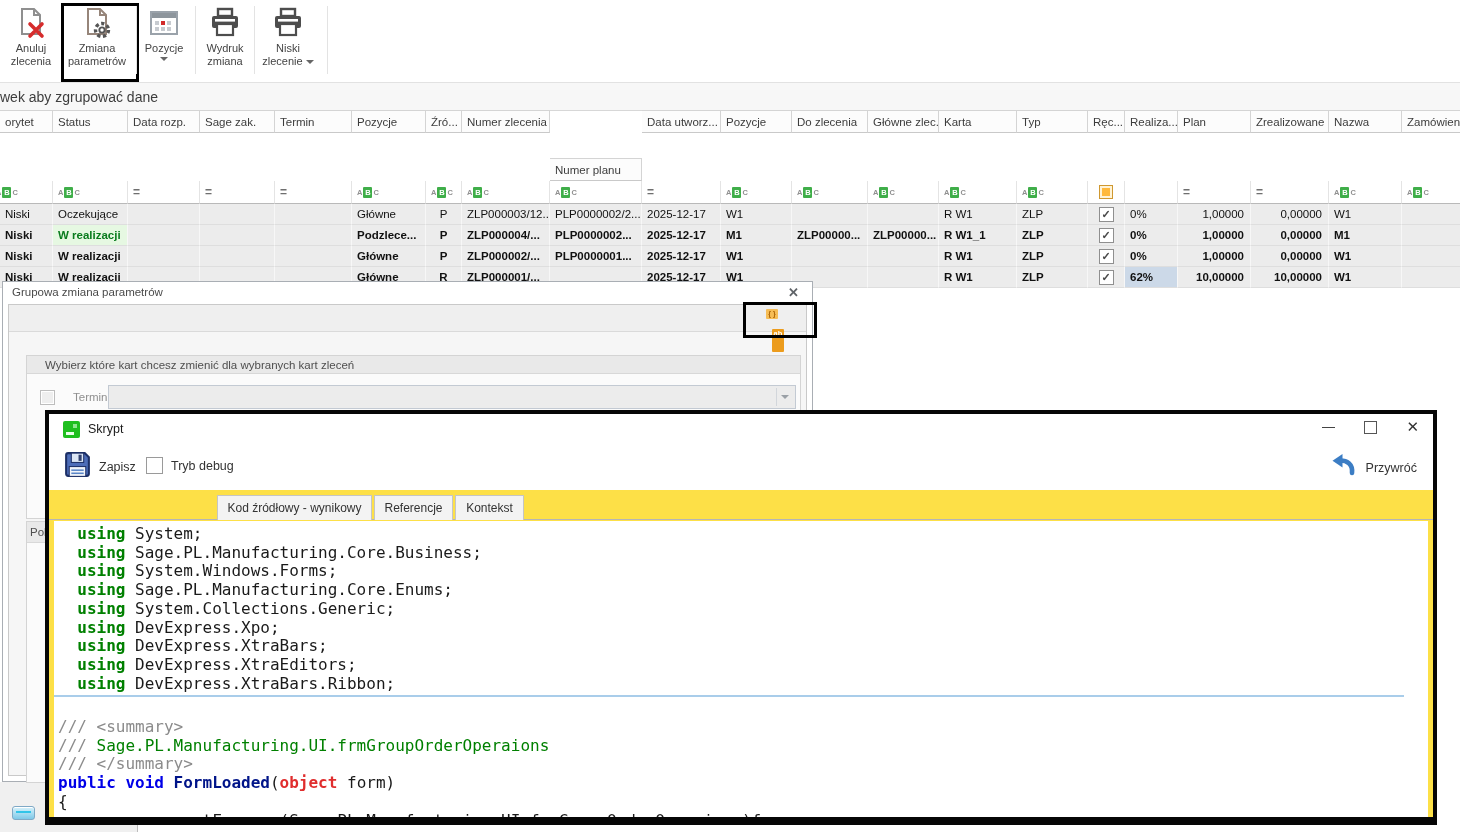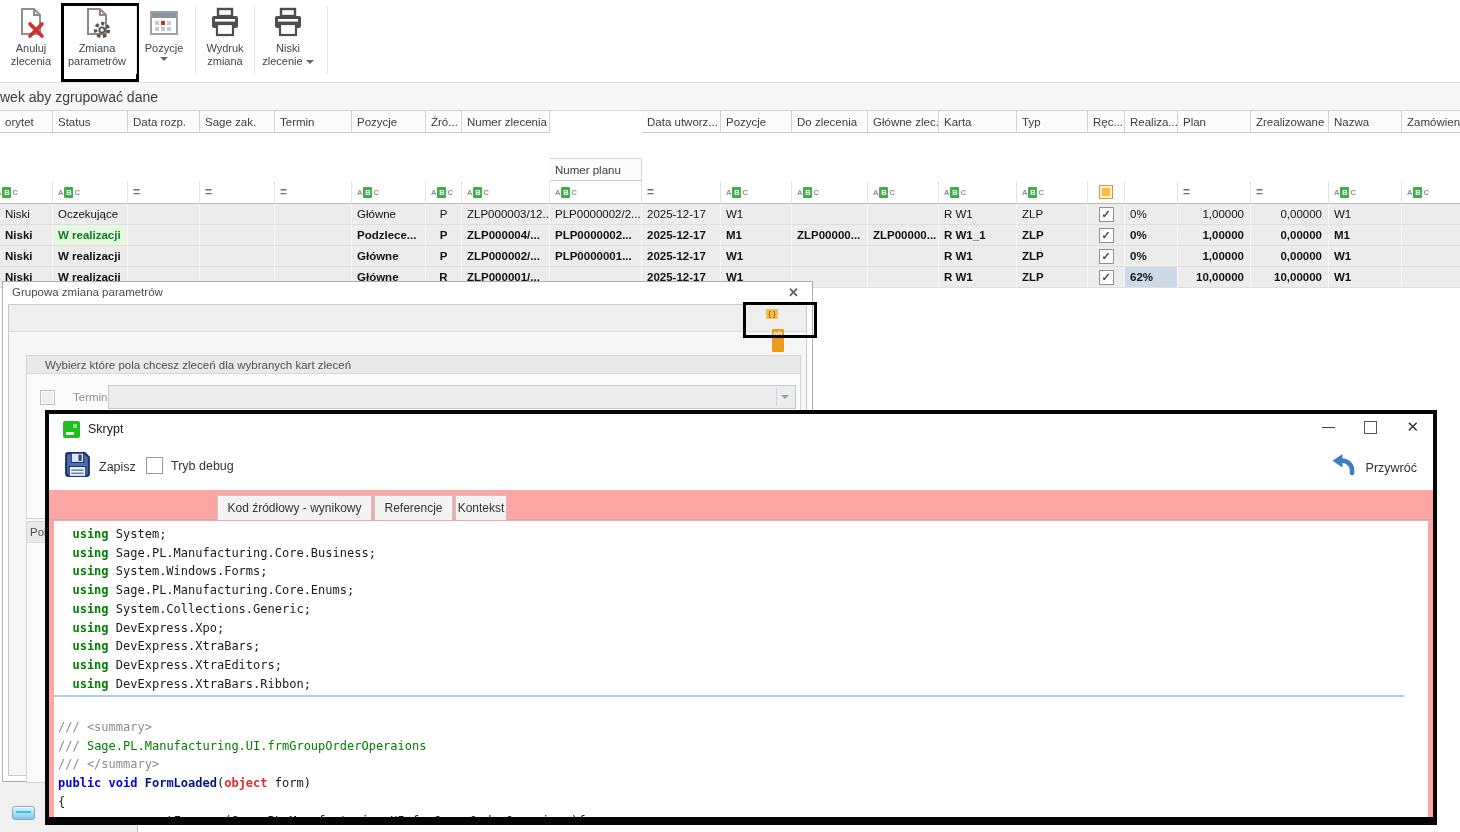--- a/index.html
+++ b/index.html
@@ -48,40 +48,40 @@
   .params-ic .p1{position:absolute;left:0;top:0;width:12px;height:10px;background:#f6bd56;color:#a85f00;font-size:7px;font-weight:700;text-align:center;line-height:10px;border-radius:1px;}
   .params-ic .p2{position:absolute;left:6px;top:7px;width:12px;height:23px;background:#ec9c1d;color:#fff;font-size:7.5px;font-weight:700;text-align:center;line-height:10px;border-radius:1px;margin-top:13px;}
   .gbx{position:absolute;left:17px;width:775px;background:#fbfbfb;border:1px solid #d4d4d4;box-sizing:border-box;}
   .gbx-hdr{height:17px;background:#e9e9e9;border-bottom:1px solid #d8d8d8;display:flex;align-items:center;font-size:11.5px;color:#4f4f4f;}
   .dis-chk{position:absolute;width:13px;height:13px;border:1px solid #bdbdbd;background:#eee;box-shadow:inset 0 0 0 1px #fff;}
   .dis-lbl{position:absolute;font-size:11.5px;color:#8f8f8f;}
   .dis-combo{position:absolute;height:24px;background:#ececec;border:1px solid #c3cad3;box-sizing:border-box;}
   .combo-arr{position:absolute;right:2px;top:2px;bottom:2px;width:16px;border-left:1px solid #d2d6db;display:flex;align-items:center;justify-content:center;}
   .combo-arr i{width:0;height:0;border-left:4px solid transparent;border-right:4px solid transparent;border-top:4px solid #9aa0a6;}
   
-  .swin{position:absolute;left:45px;top:410px;width:1392px;height:415px;background:#fca5a5;border:4px solid #060606;border-bottom-width:8px;box-sizing:border-box;z-index:5;}
+  .swin{position:absolute;left:45px;top:410px;width:1392px;height:415px;background:#fde047;border:4px solid #060606;border-bottom-width:8px;box-sizing:border-box;z-index:5;}
   .stitle{position:absolute;left:0;top:0;right:0;height:30px;background:#fff;display:flex;align-items:center;}
   .sicon{width:17px;height:17px;background:#1fbf1f;border-radius:2px;margin-left:14px;position:relative;}
   .sicon:before{content:"";position:absolute;left:3px;bottom:3px;width:8px;height:3px;background:#eaffea;}
   .sicon:after{content:"";position:absolute;right:3px;top:3px;width:4px;height:4px;background:#8fe58f;}
   .sname{font-size:12.5px;color:#1a1a1a;margin-left:8px;}
   .winbtns{position:absolute;right:14px;top:6px;display:flex;gap:29px;align-items:center;}
   .wmin{width:13px;height:13px;position:relative;}
   .wmin:before{content:"";position:absolute;left:0;right:0;top:6px;border-top:1.6px solid #444;}
   .wmax{width:11px;height:11px;border:1.6px solid #555;}
   .wclose{font-size:15px;color:#333;line-height:14px;}
   .stoolbar{position:absolute;left:0;top:30px;right:0;height:46px;background:#fff;}
   .save-lbl,.debug-lbl,.restore-lbl{font-size:12.5px;color:#333;}
   .debug-chk{width:15px;height:15px;border:1px solid #9a9a9a;background:#fff;}
   .tabs-line{position:absolute;left:0;right:0;top:105px;height:1px;background:#b5b5b5;}
   .tab{position:absolute;box-sizing:border-box;font-size:12px;display:flex;align-items:center;justify-content:center;white-space:nowrap;}
   .tab-active{top:76px;height:30px;background:#fff;border:1px solid #b8b8b8;border-top:3px solid #1b76d1;border-bottom:none;font-weight:700;color:#111;z-index:2;}
   .tab-idle{top:81px;height:25px;background:#f3f3f3;border:1px solid #c5c5c5;border-bottom:none;color:#333;}
   .code{position:absolute;left:5px;right:5px;top:107px;bottom:0;background:#fff;overflow:hidden;
-        font-family:"DejaVu Sans Mono",monospace;font-size:12px;line-height:18.7px;padding:4px 0 0 4px;white-space:pre;}
+        font-family:"DejaVu Sans Mono",monospace;font-size:16px;line-height:18.7px;padding:4px 0 0 4px;white-space:pre;}
   .code-hr{height:2px;background:#a9cdea;margin:2px 24px 2px -4px;}
   .c-kw{color:#008000;font-weight:700;}
   .c-pl{color:#1a1a1a;}
   .c-kwb{color:#0000e8;font-weight:700;}
   .c-meth{color:#001489;font-weight:700;}
   .c-red{color:#e02d2d;font-weight:700;}
   .c-cgray{color:#8c8c8c;}
   .c-cgreen{color:#008000;}
   
   .behind-gray{position:absolute;left:0;top:782px;width:137px;height:50px;background:#f0f0f0;z-index:1;}
@@ -424,21 +424,21 @@
     <div class="dlg-title">Grupowa zmiana parametrów</div>
     <div class="dlg-close">✕</div>
     <div class="dlg-inner">
       <div class="dlg-toolbar">
         <div class="params-ic">
           <div class="p1">{ }</div>
           <div class="p2">ab</div>
         </div>
       </div>
       <div class="gbx" style="top:50px;height:164px;">
-        <div class="gbx-hdr" style="padding-left:18px;">Wybierz które pola chcesz zleceń dla wybranych kart zleceń</div>
+        <div class="gbx-hdr" style="padding-left:18px;">Wybierz które kart chcesz zmienić dla wybranych kart zleceń</div>
       </div>
       <div class="dis-chk" style="left:31px;top:85px;"></div>
       <div class="dis-lbl" style="left:64px;top:86px;">Termin</div>
       <div class="dis-combo" style="left:99px;top:80px;width:688px;">
         <div class="combo-arr">
             <i></i>
           </div>
       </div>
       <div class="gbx" style="top:216px;height:262px;">
         <div class="gbx-hdr" style="padding-left:3px;height:20px;">Pola</div>
@@ -482,18 +482,18 @@
             <path d="M14.5 2 L4.5 8.8 L14.5 15.6 z" fill="#3c7dc4"></path>
           </svg>
         </span>
         <span class="restore-lbl">Przywróć</span>
       </div>
     </div>
 
     <div class="tabs-line"></div>
     <div class="tab tab-idle" style="left:168px;width:155px;">Kod źródłowy - wynikowy</div>
     <div class="tab tab-idle" style="left:325px;width:79px;">Referencje</div>
-    <div class="tab tab-idle" style="left:406px;width:52px;">Kontekst</div>
+    <div class="tab tab-idle" style="left:406px;width:69px;">Kontekst</div>
 
     <div class="code" id="code"><div class="code-line"><span class="c-kw">  using </span><span class="c-pl">System;</span></div><div class="code-line"><span class="c-kw">  using </span><span class="c-pl">Sage.PL.Manufacturing.Core.Business;</span></div><div class="code-line"><span class="c-kw">  using </span><span class="c-pl">System.Windows.Forms;</span></div><div class="code-line"><span class="c-kw">  using </span><span class="c-pl">Sage.PL.Manufacturing.Core.Enums;</span></div><div class="code-line"><span class="c-kw">  using </span><span class="c-pl">System.Collections.Generic;</span></div><div class="code-line"><span class="c-kw">  using </span><span class="c-pl">DevExpress.Xpo;</span></div><div class="code-line"><span class="c-kw">  using </span><span class="c-pl">DevExpress.XtraBars;</span></div><div class="code-line"><span class="c-kw">  using </span><span class="c-pl">DevExpress.XtraEditors;</span></div><div class="code-line"><span class="c-kw">  using </span><span class="c-pl">DevExpress.XtraBars.Ribbon;</span></div><div class="code-hr"></div><div class="code-line">&nbsp;</div><div class="code-line"><span class="c-cgray">/// &lt;summary&gt;</span></div><div class="code-line"><span class="c-cgray">/// </span><span class="c-cgreen">Sage.PL.Manufacturing.UI.frmGroupOrderOperaions</span></div><div class="code-line"><span class="c-cgray">/// &lt;/summary&gt;</span></div><div class="code-line"><span class="c-kwb">public void </span><span class="c-meth">FormLoaded</span><span class="c-pl">(</span><span class="c-red">object</span><span class="c-pl"> form)</span></div><div class="code-line"><span class="c-pl">{</span></div><div class="code-line"><span class="c-pl">               tForm = (Sage.PL.Manufacturing.UI.frmGroupOrderOperaions)form;</span></div></div>
   </div>
 
 </div>
 
 </body></html>

